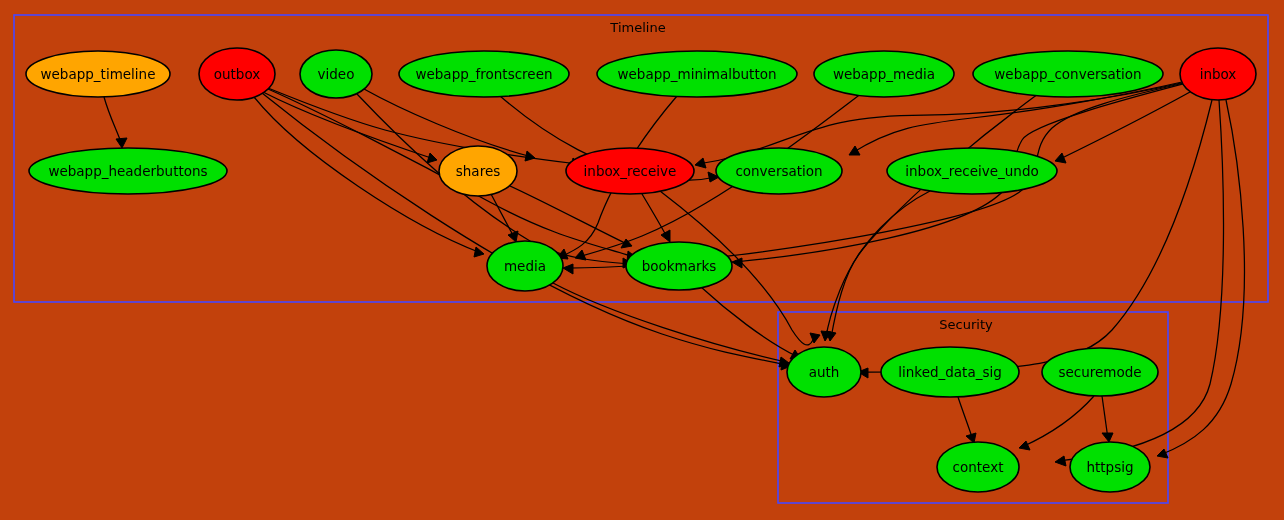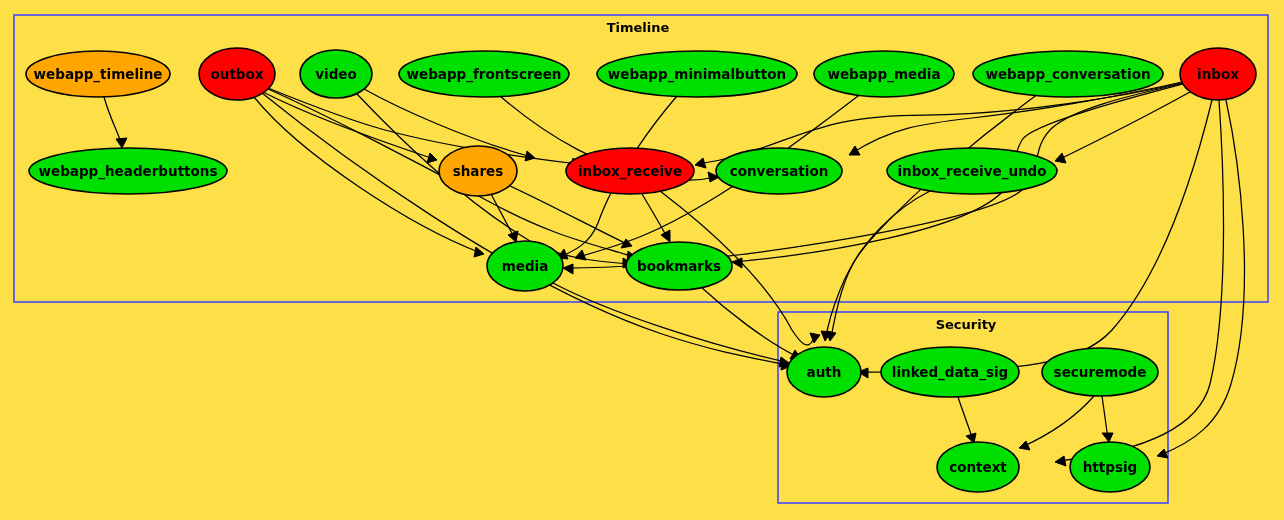--- a/index.html
+++ b/index.html
@@ -4,24 +4,23 @@
 <style>
   html, body {
     margin: 0;
     padding: 0;
     background: #ffffff;
   }
   #stage {
     position: relative;
     width: 1284px;
     height: 520px;
-    background: #fde047;
+    background: #c2410c;
     overflow: hidden;
     font-family: "DejaVu Sans", sans-serif;
-    font-weight: bold;
   }
   svg#graph {
     display: block;
     width: 1284px;
     height: 520px;
   }
   .cluster-box {
     fill: none;
     stroke-width: 1.6;
   }

